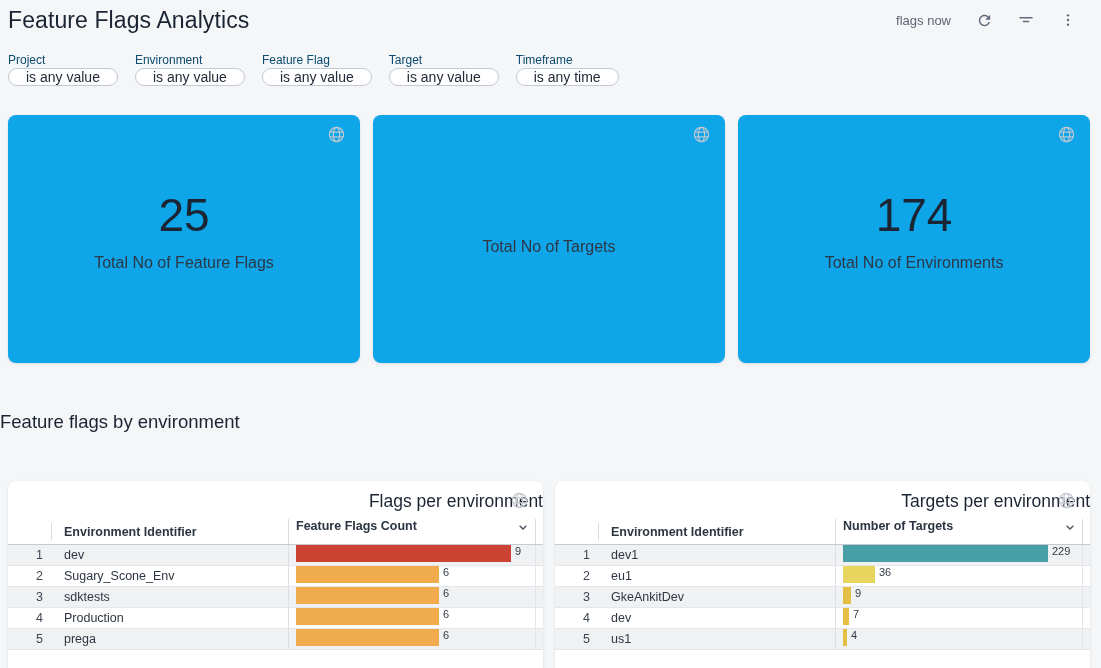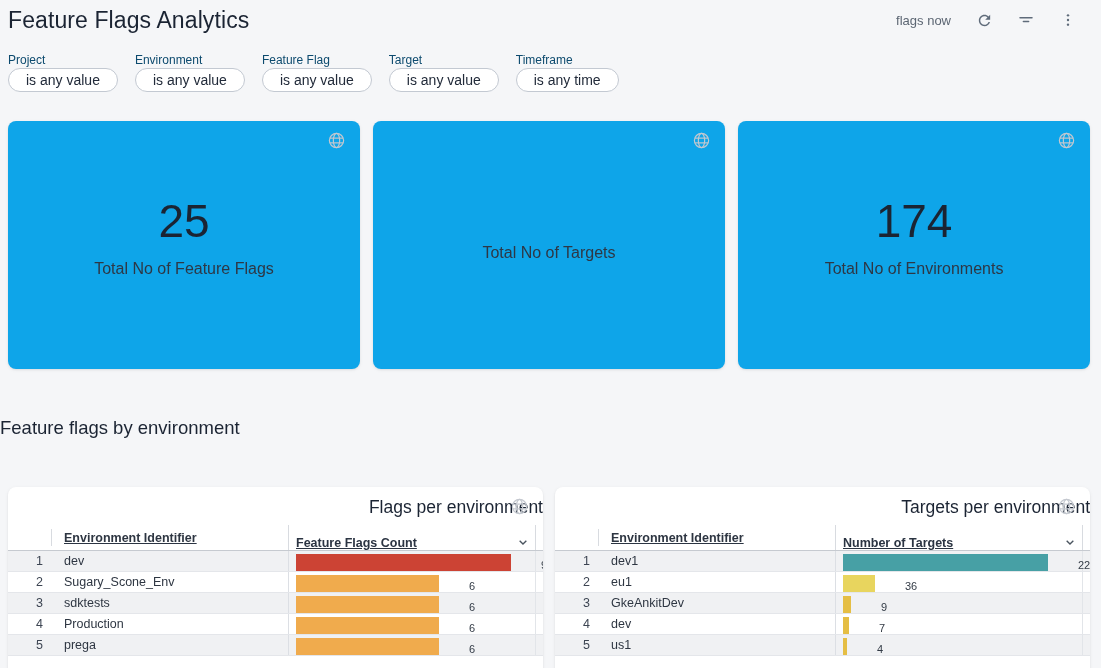--- a/index.html
+++ b/index.html
@@ -15,21 +15,21 @@
   .page-title { font-size:23px; font-weight:500; color:#1b2433; letter-spacing:.1px; }
   .header-right { display:flex; align-items:center; gap:24px; }
   .updated { font-size:13px; color:#5c6673; }
   .hicon { width:18px; height:18px; display:inline-flex; align-items:center;
            justify-content:center; cursor:pointer; }
   
   .filters { display:flex; gap:17px; margin:19px 8px 0 8px; }
   .filter-group { display:flex; flex-direction:column; }
   .filter-label { font-size:12px; color:#0c4a6e; margin-bottom:1px; }
   .filter-btn { background:#fff; border:1px solid #c3c9d2; border-radius:12px;
-                height:24px; padding:0 17px; font-size:14px; color:#222b3a;
+                height:18px; padding:0 17px; font-size:14px; color:#222b3a;
                 font-family:inherit; cursor:pointer; }
   
   .kpi-row { display:flex; gap:13px; margin:29px 11px 0 8px; }
   .kpi-card { flex:1; background:#0ea5e9; border-radius:8px; height:248px; position:relative;
               box-shadow:0 1px 2px rgba(25,30,40,.07), 0 1px 4px rgba(25,30,40,.05);
               display:flex; flex-direction:column; align-items:center; justify-content:center; }
   .kpi-value { font-size:46px; color:#1b2433; line-height:1; margin-top:-14px; }
   .kpi-label { font-size:16px; color:#2e3745; margin-top:16px; }
   .globe { position:absolute; top:10px; right:14px; width:19px; height:19px; }
   
@@ -38,29 +38,29 @@
   
   .tables-row { display:flex; gap:12px; margin:48px 11px 0 8px; }
   .table-card { flex:1; background:#fff; border-radius:8px 8px 0 0; height:220px;
                 position:relative; overflow:hidden;
                 box-shadow:0 1px 2px rgba(25,30,40,.07), 0 1px 4px rgba(25,30,40,.05); }
   .table-title { text-align:right; padding-top:10px; font-size:17.5px;
                  font-weight:400; color:#1b2433; }
   .table { margin-top:7px; }
   .trow { display:flex; align-items:center; height:21px; border-bottom:1px solid #e4e6ea;
           font-size:12.5px; padding-right:7px; }
-  .thead { height:26px; border-bottom:1px solid #c6cad0; font-weight:bold; color:#2b3442;text-decoration:underline; }
+  .thead { height:26px; border-bottom:1px solid #c6cad0; font-weight:bold; color:#2b3442; }
   .thead .col-num { border-right:1px solid #d8dbe0; height:70%; display:flex; align-items:center; }
   .col-num { width:44px; text-align:right; padding-right:9px; color:#3d4552;
              justify-content:flex-end; flex:none; }
   .col-name { flex:1; padding-left:12px; color:#2e3642; white-space:nowrap;
               overflow:hidden; text-overflow:ellipsis; }
-  .col-val { width:248px; flex:none; display:flex; align-items:flex-end;
+  .col-val { width:248px; flex:none; display:flex; align-items:flex-start;
              border-left:1px solid #dcdfe4; border-right:1px solid #e2e5e9;
-             padding:0 4px 0 7px; height:100%;gap:26px; }
+             padding:0 4px 0 7px; height:100%; }
   .thead .col-val { justify-content:space-between; border-left:1px solid #d8dbe0;
                     border-right:1px solid #d8dbe0; }
   .trow:nth-child(odd):not(.thead) { background:#f0f1f3; }
   .bar { height:17px; flex:none; }
   .bar-label { font-size:11px; color:#333b46; margin-left:4px; }
   .chev { width:16px; height:16px; cursor:pointer; flex:none; }
 </style>
 </head>
 <body>
 

